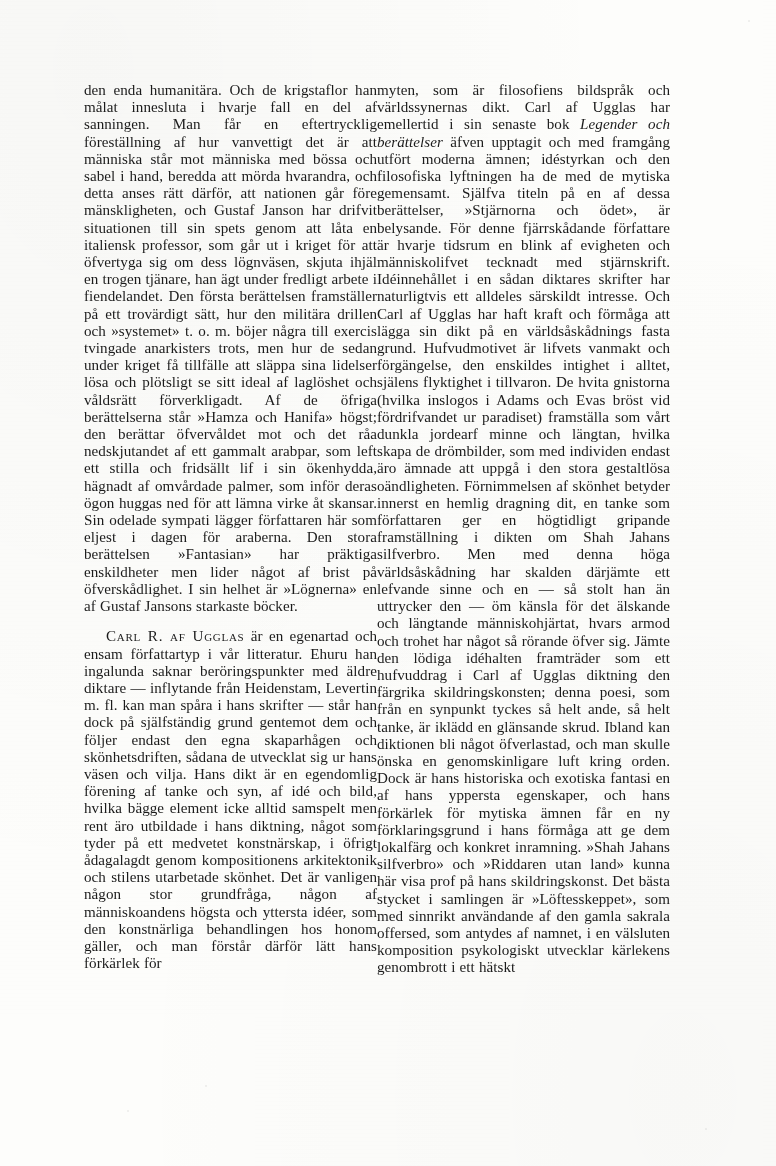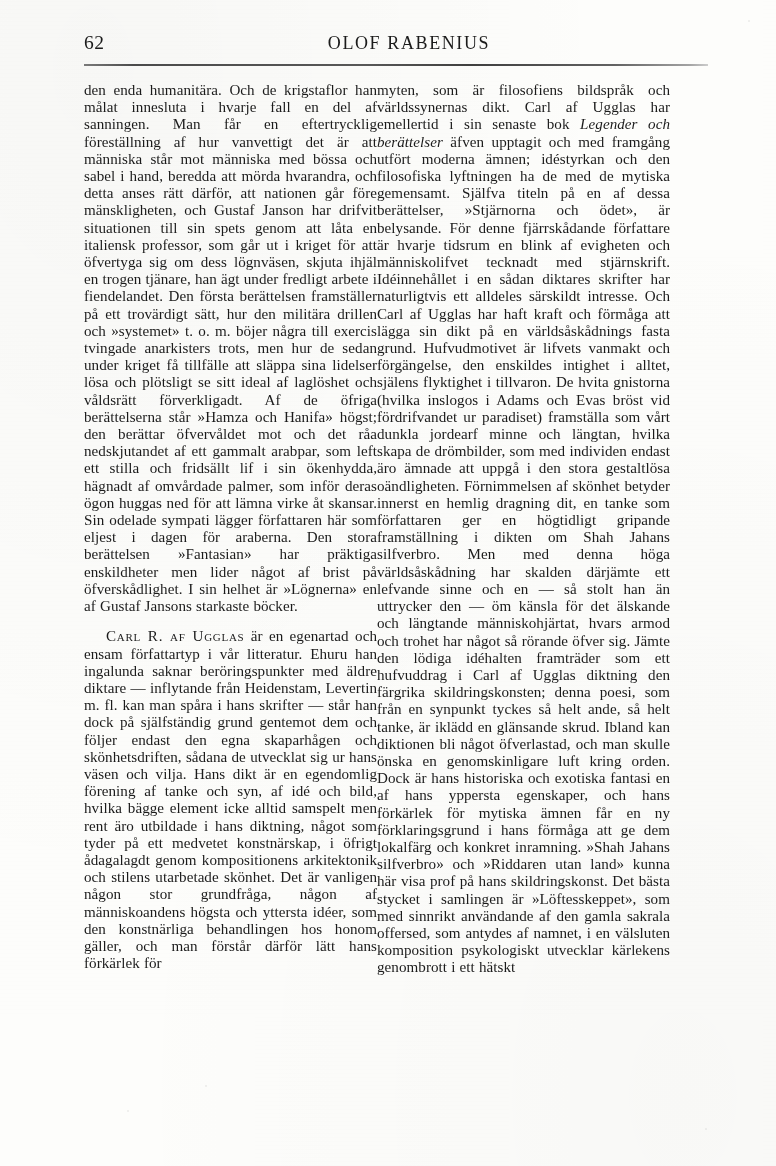--- a/index.html
+++ b/index.html
@@ -121,25 +121,20 @@
     border-radius: 50%;
     opacity: 0.5;
   }
 </style>
 </head>
 <body>
 
 <div class="page">
   <div class="sheet">
 
-    <div class="runhead">
-      <div class="folio">62</div>
-      <div class="runtitle">OLOF RABENIUS</div>
-      <div class="rule"></div>
-    </div>
 
     <div class="columns">
 
       <div class="col">
         <p class="para">den enda humanitära. Och de krigstaflor han målat innesluta i hvarje fall en del af sanningen. Man får en eftertrycklig föreställning af hur vanvettigt det är att människa står mot människa med bössa och sabel i hand, beredda att mörda hvarandra, och detta anses rätt därför, att nationen går före mänskligheten, och Gustaf Janson har drifvit situationen till sin spets genom att låta en italiensk professor, som går ut i kriget för att öfvertyga sig om dess lögnväsen, skjuta ihjäl en trogen tjänare, han ägt under fredligt arbete i fiendelandet. Den första berättelsen framställer på ett trovärdigt sätt, hur den militära drillen och »systemet» t. o. m. böjer några till exercis tvingade anarkisters trots, men hur de sedan under kriget få tillfälle att släppa sina lidelser lösa och plötsligt se sitt ideal af laglöshet och våldsrätt förverkligadt. Af de öfriga berättelserna står »Hamza och Hanifa» högst; den berättar öfvervåldet mot och det råa nedskjutandet af ett gammalt arabpar, som left ett stilla och fridsällt lif i sin ökenhydda, hägnadt af omvårdade palmer, som inför deras ögon huggas ned för att lämna virke åt skansar. Sin odelade sympati lägger författaren här som eljest i dagen för araberna. Den stora berättelsen »Fantasian» har präktiga enskildheter men lider något af brist på öfverskådlighet. I sin helhet är »Lögnerna» en af Gustaf Jansons starkaste böcker.</p>
         <p class="para indent"><span class="sc">Carl R. af Ugglas</span><span> är en egenartad och ensam författartyp i vår litteratur. Ehuru han ingalunda saknar beröringspunkter med äldre diktare — inflytande från Heidenstam, Levertin m. fl. kan man spåra i hans skrifter — står han dock på själfständig grund gentemot dem och följer endast den egna skaparhågen och skönhetsdriften, sådana de utvecklat sig ur hans väsen och vilja. Hans dikt är en egendomlig förening af tanke och syn, af idé och bild, hvilka bägge element icke alltid samspelt men rent äro utbildade i hans diktning, något som tyder på ett medvetet konstnärskap, i öfrigt ådagalagdt genom kompositionens arkitektonik och stilens utarbetade skönhet. Det är vanligen någon stor grundfråga, någon af människoandens högsta och yttersta idéer, som den konstnärliga behandlingen hos honom gäller, och man förstår därför lätt hans förkärlek för</span></p>
       </div>
 
       <div class="col">
         <p class="para"><span>myten, som är filosofiens bildspråk och världssynernas dikt. Carl af Ugglas har emellertid i sin senaste bok </span><span class="it">Legender och berättelser</span><span> äfven upptagit och med framgång utfört moderna ämnen; idéstyrkan och den filosofiska lyftningen ha de med de mytiska gemensamt. Själfva titeln på en af dessa berättelser, »Stjärnorna och ödet», är belysande. För denne fjärrskådande författare är hvarje tidsrum en blink af evigheten och människolifvet tecknadt med stjärnskrift. Idéinnehållet i en sådan diktares skrifter har naturligtvis ett alldeles särskildt intresse. Och Carl af Ugglas har haft kraft och förmåga att lägga sin dikt på en världsåskådnings fasta grund. Hufvudmotivet är lifvets vanmakt och förgängelse, den enskildes intighet i alltet, själens flyktighet i tillvaron. De hvita gnistorna (hvilka inslogos i Adams och Evas bröst vid fördrifvandet ur paradiset) framställa som vårt dunkla jordearf minne och längtan, hvilka skapa de drömbilder, som med individen endast äro ämnade att uppgå i den stora gestaltlösa oändligheten. Förnimmelsen af skönhet betyder innerst en hemlig dragning dit, en tanke som författaren ger en högtidligt gripande framställning i dikten om Shah Jahans silfverbro. Men med denna höga världsåskådning har skalden därjämte ett lefvande sinne och en — så stolt han än uttrycker den — öm känsla för det älskande och längtande människohjärtat, hvars armod och trohet har något så rörande öfver sig. Jämte den lödiga idéhalten framträder som ett hufvuddrag i Carl af Ugglas diktning den färgrika skildringskonsten; denna poesi, som från en synpunkt tyckes så helt ande, så helt tanke, är iklädd en glänsande skrud. Ibland kan diktionen bli något öfverlastad, och man skulle önska en genomskinligare luft kring orden. Dock är hans historiska och exotiska fantasi en af hans yppersta egenskaper, och hans förkärlek för mytiska ämnen får en ny förklaringsgrund i hans förmåga att ge dem lokalfärg och konkret inramning. »Shah Jahans silfverbro» och »Riddaren utan land» kunna här visa prof på hans skildringskonst. Det bästa stycket i samlingen är »Löftesskeppet», som med sinnrikt användande af den gamla sakrala offersed, som antydes af namnet, i en välsluten komposition psykologiskt utvecklar kärlekens genombrott i ett hätskt</span></p>

